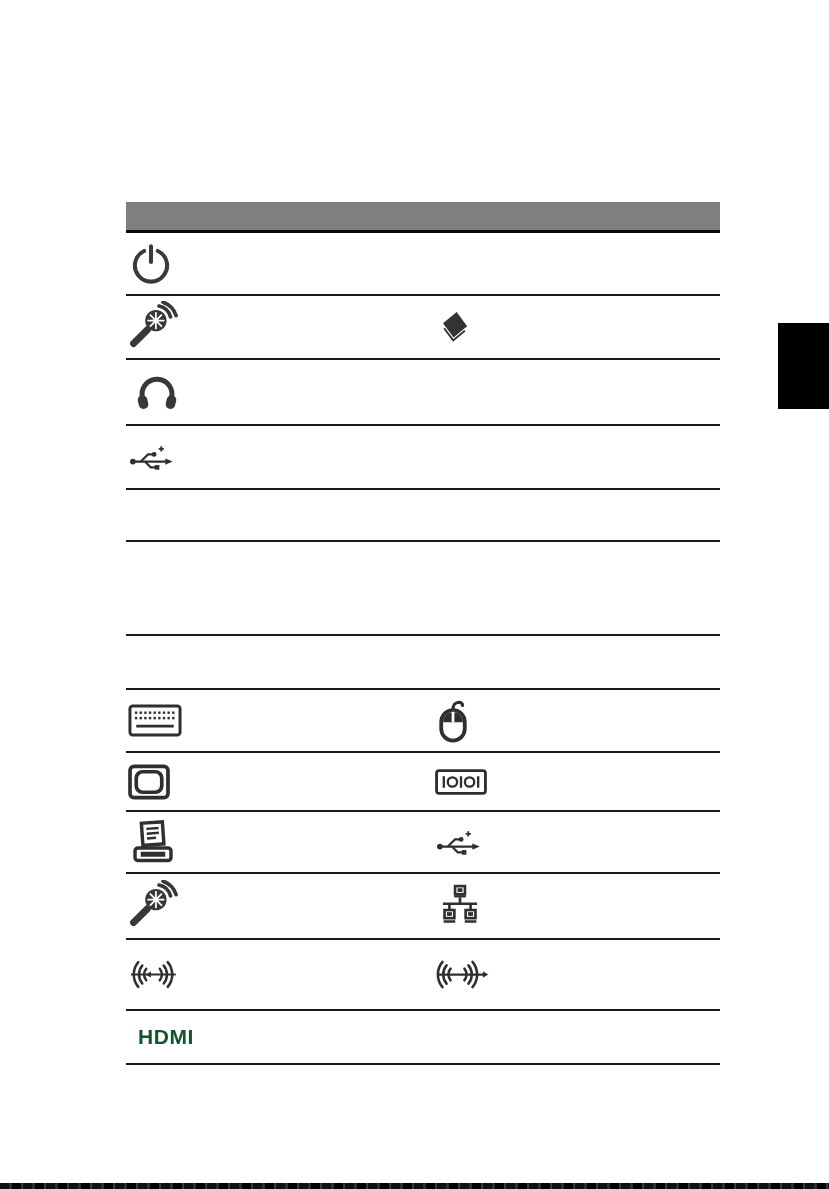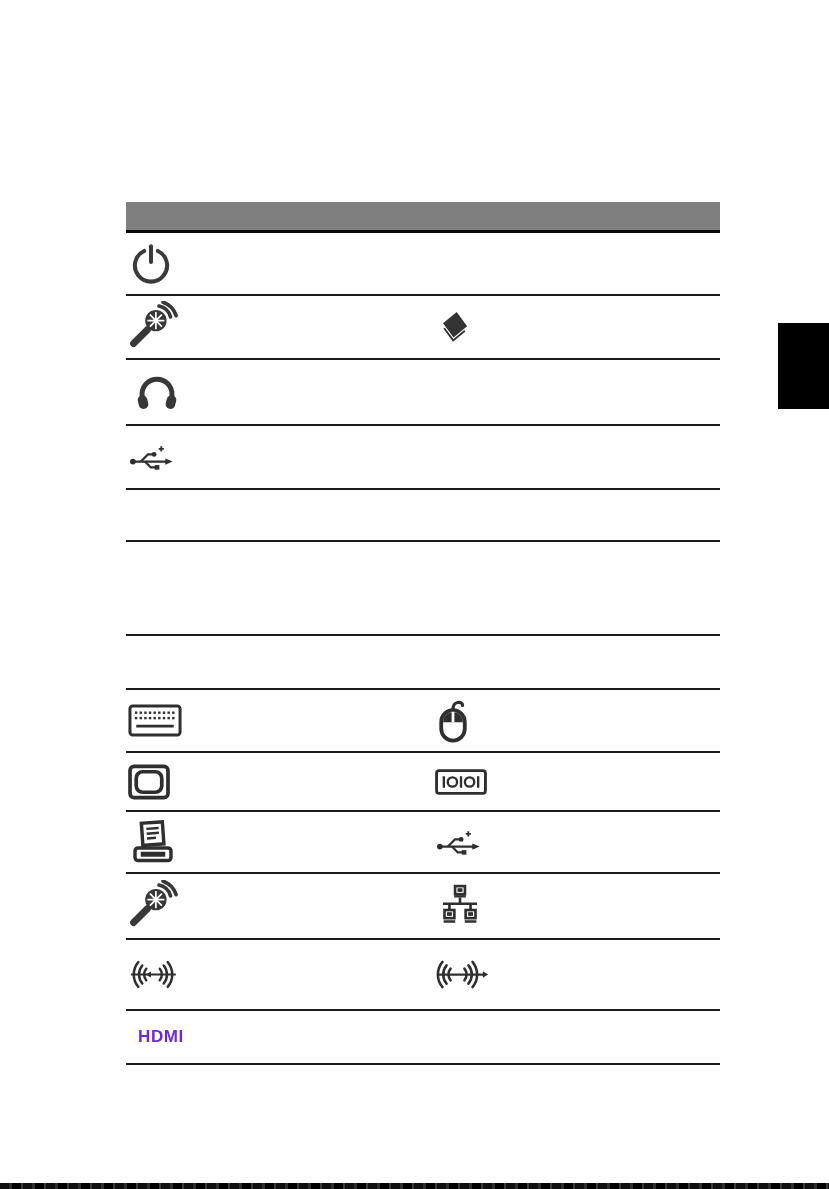--- a/index.html
+++ b/index.html
@@ -14,21 +14,21 @@
     box-sizing:content-box;
   }
   .row{
     display:flex;align-items:center;box-sizing:border-box;
     border-bottom:2px solid #1a1a1a;
   }
   .cell{display:flex;align-items:center;height:100%;}
   .cell.left{width:309px;padding-left:2px;box-sizing:border-box;}
   .cell.right{flex:1;}
   .hdmi{
-    font-weight:bold;font-size:17px;letter-spacing:0.6px;color:#6d28d9;
+    font-weight:bold;font-size:21px;letter-spacing:0.6px;color:#14532d;
     margin-left:10px;
   }
   .side-tab{
     position:absolute;left:778px;top:323px;width:51px;height:86px;
     background:#000000;
   }
   .bottom-band{
     position:absolute;left:0;top:1183px;width:829px;height:6px;
     background:repeating-linear-gradient(90deg,
       #101010 0 9px, #2e2e2e 9px 12px, #000000 12px 21px, #3a3a3a 21px 23px);

